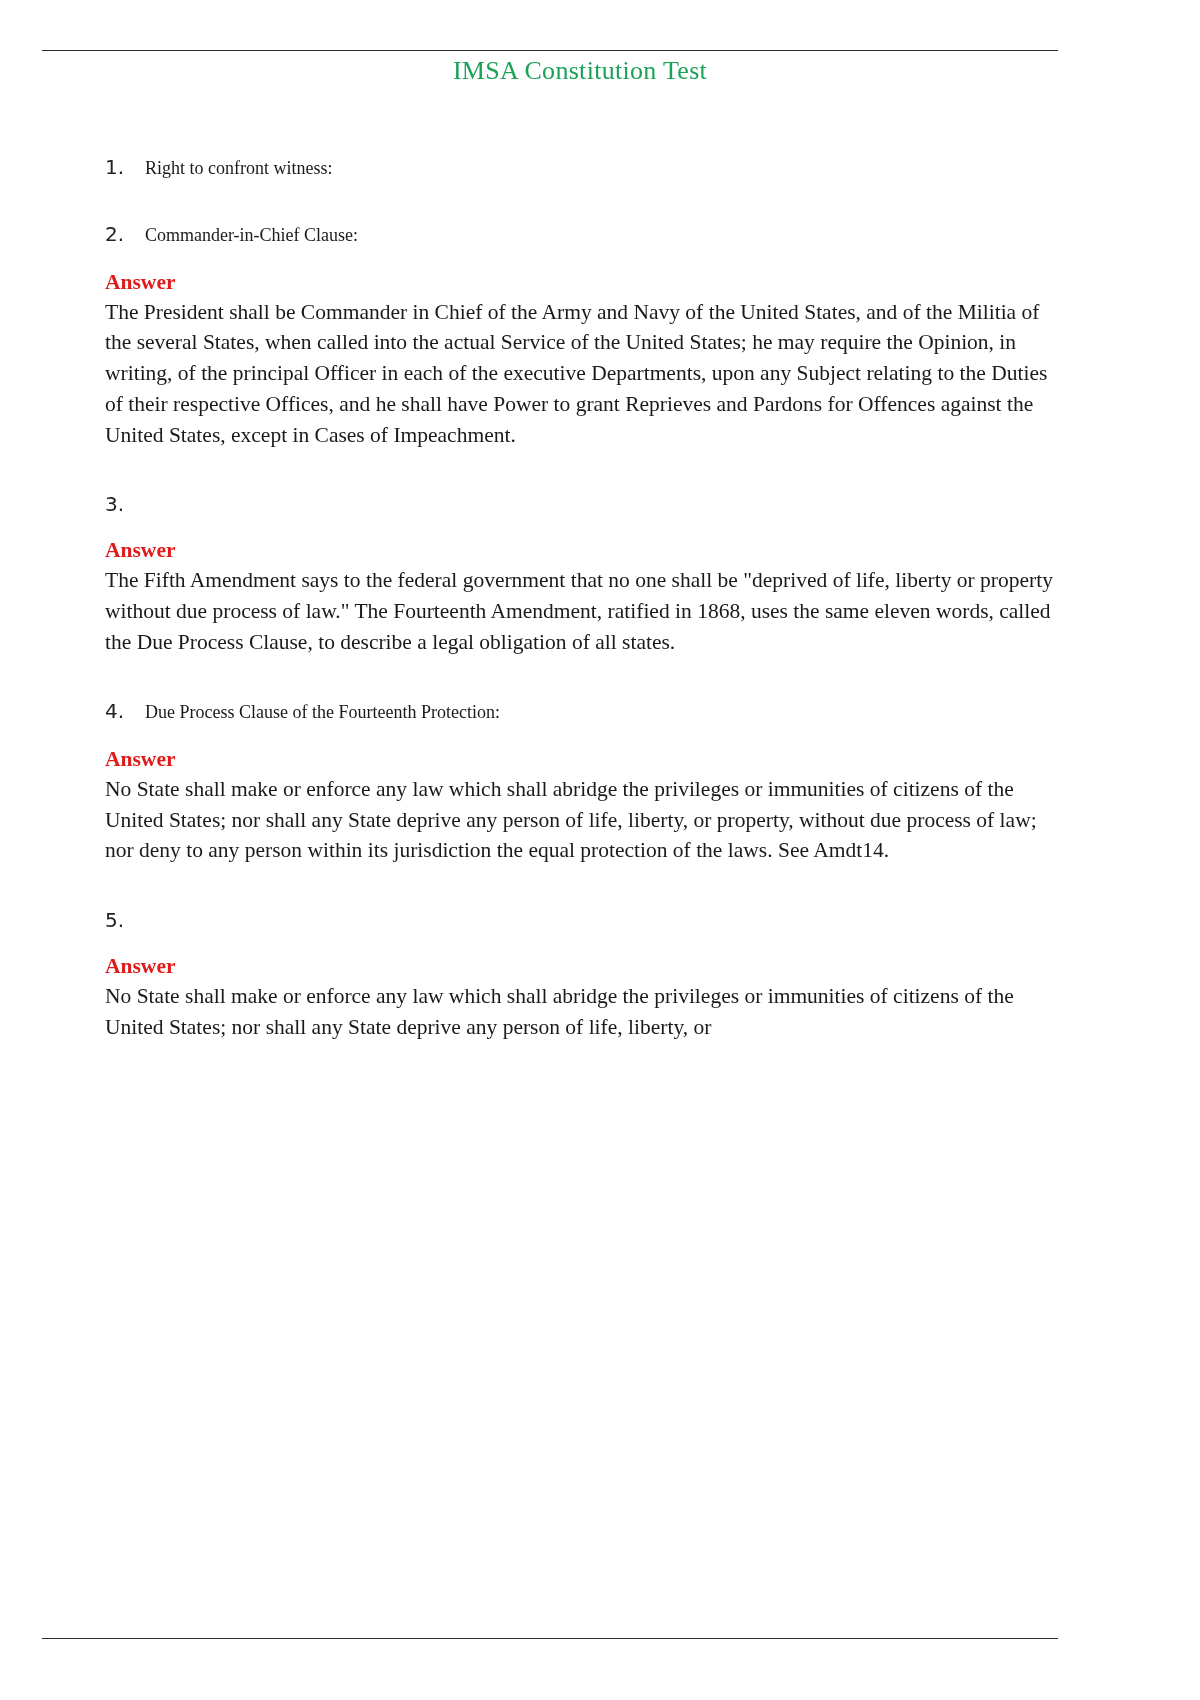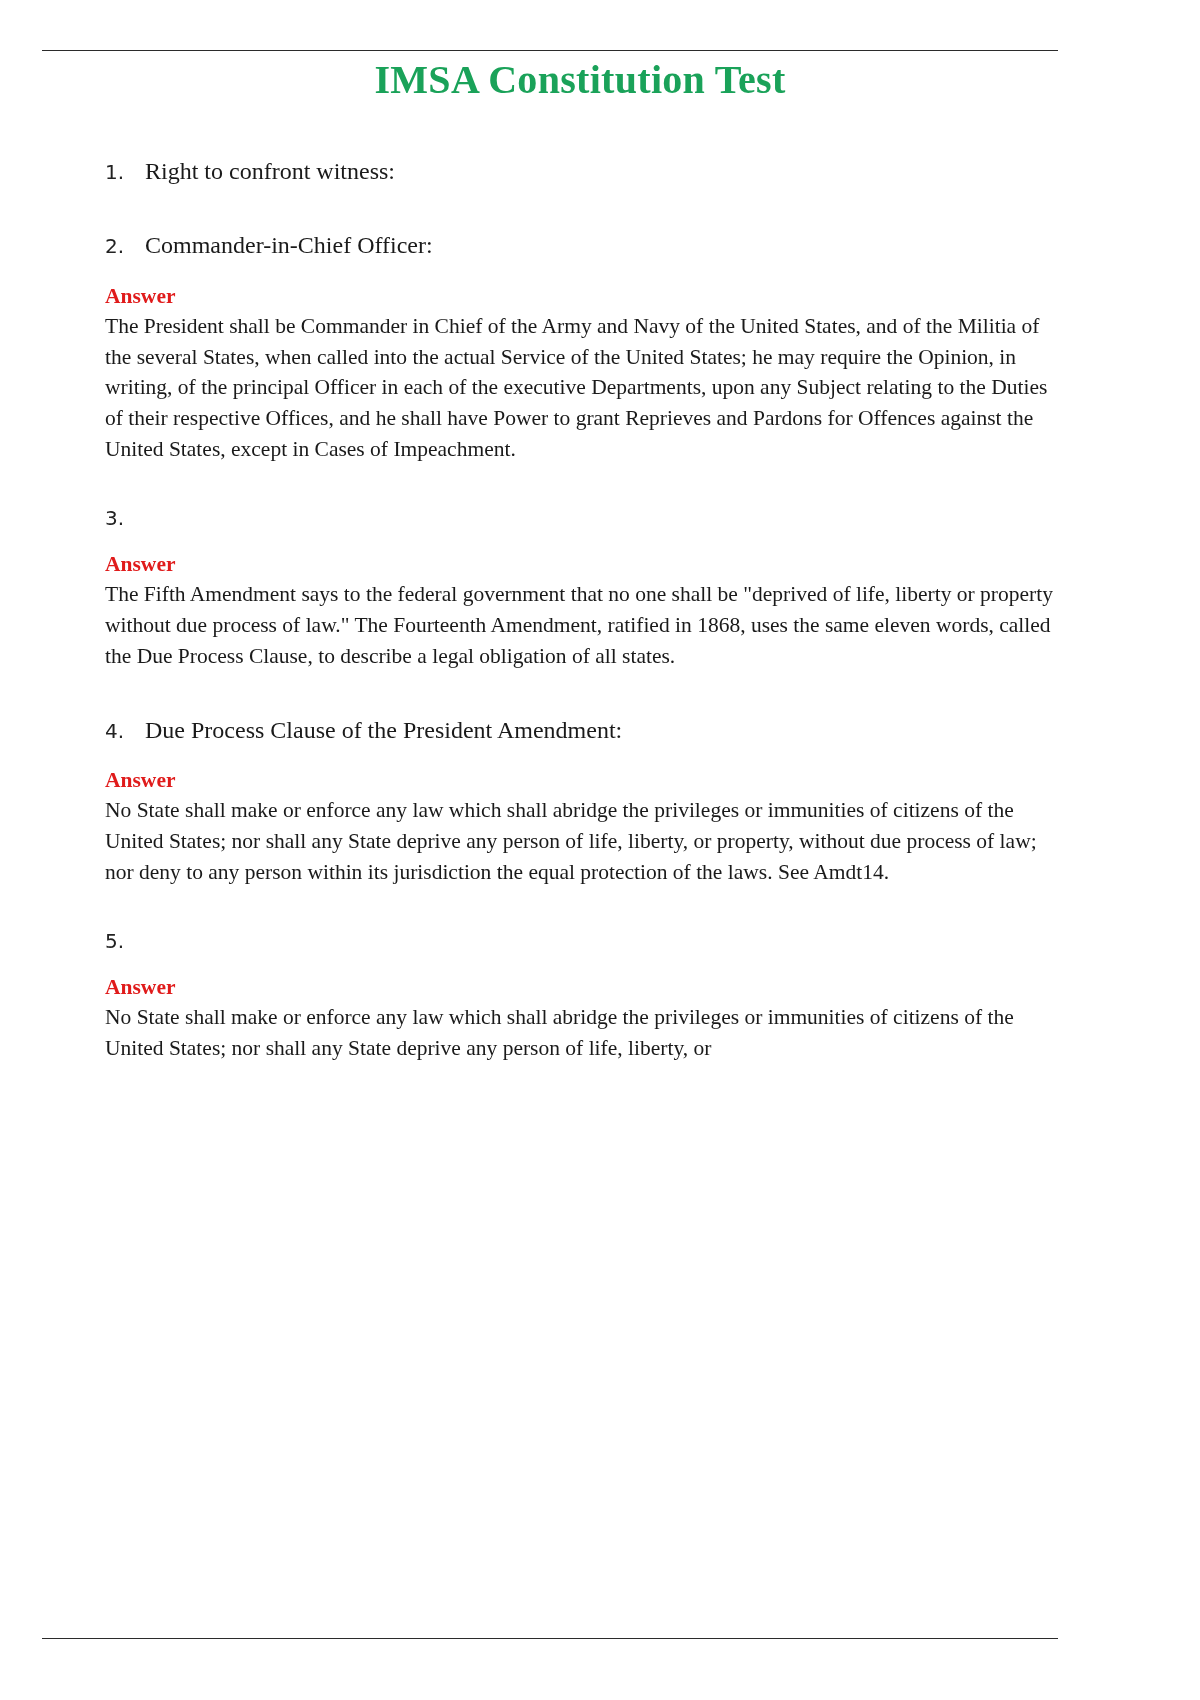--- a/index.html
+++ b/index.html
@@ -39,22 +39,22 @@
     height: 1px;
     background: #2b2b2b;
   }
   .doc-title {
     position: absolute;
     left: 0;
     top: 56px;
     width: 1160px;
     text-align: center;
     font-family: "Liberation Serif", serif;
-    font-weight: bold;
-    font-size: 40px;
+    font-weight: normal;
+    font-size: 26px;
     color: #1aa259;
     letter-spacing: 0.3px;
   }
   .content {
     position: absolute;
     left: 105px;
     top: 155px;
     width: 950px;
   }
   .qa-block {
@@ -66,21 +66,21 @@
     margin-bottom: 6px;
   }
   .q-num {
     font-family: "DejaVu Sans", sans-serif;
     font-size: 20px;
     color: #222222;
     min-width: 40px;
   }
   .q-text {
     font-family: "Liberation Serif", serif;
-    font-size: 24px;
+    font-size: 18px;
     color: #1a1a1a;
     line-height: 1.35;
   }
   .answer-inline-para {
     margin-top: 22px;
     font-family: "Liberation Serif", serif;
     font-size: 21.5px;
     line-height: 1.45;
     color: #1a1a1a;
     text-align: left;
@@ -119,38 +119,38 @@
     <div class="qa-block">
       <div class="q-line">
         <span class="q-num">1.</span>
         <span class="q-text">Right to confront witness:</span>
       </div>
     </div>
 
     <div class="qa-block">
       <div class="q-line">
         <span class="q-num">2.</span>
-        <span class="q-text">Commander-in-Chief Officer:</span>
+        <span class="q-text">Commander-in-Chief Clause:</span>
       </div>
       <div class="answer-label-block">Answer</div>
       <div class="answer-body">The President shall be Commander in Chief of the Army and Navy of the United States, and of the Militia of the several States, when called into the actual Service of the United States; he may require the Opinion, in writing, of the principal Officer in each of the executive Departments, upon any Subject relating to the Duties of their respective Offices, and he shall have Power to grant Reprieves and Pardons for Offences against the United States, except in Cases of Impeachment.</div>
     </div>
 
     <div class="qa-block">
       <div class="q-line">
         <span class="q-num">3.</span>
       </div>
       <div class="answer-label-block">Answer</div>
       <div class="answer-body">The Fifth Amendment says to the federal government that no one shall be "deprived of life, liberty or property without due process of law." The Fourteenth Amendment, ratified in 1868, uses the same eleven words, called the Due Process Clause, to describe a legal obligation of all states.</div>
     </div>
 
     <div class="qa-block">
       <div class="q-line">
         <span class="q-num">4.</span>
-        <span class="q-text">Due Process Clause of the President Amendment:</span>
+        <span class="q-text">Due Process Clause of the Fourteenth Protection:</span>
       </div>
       <div class="answer-label-block">Answer</div>
       <div class="answer-body">No State shall make or enforce any law which shall abridge the privileges or immunities of citizens of the United States; nor shall any State deprive any person of life, liberty, or property, without due process of law; nor deny to any person within its jurisdiction the equal protection of the laws. See Amdt14.</div>
     </div>
 
     <div class="qa-block">
       <div class="q-line">
         <span class="q-num">5.</span>
       </div>
       <div class="answer-label-block">Answer</div>

